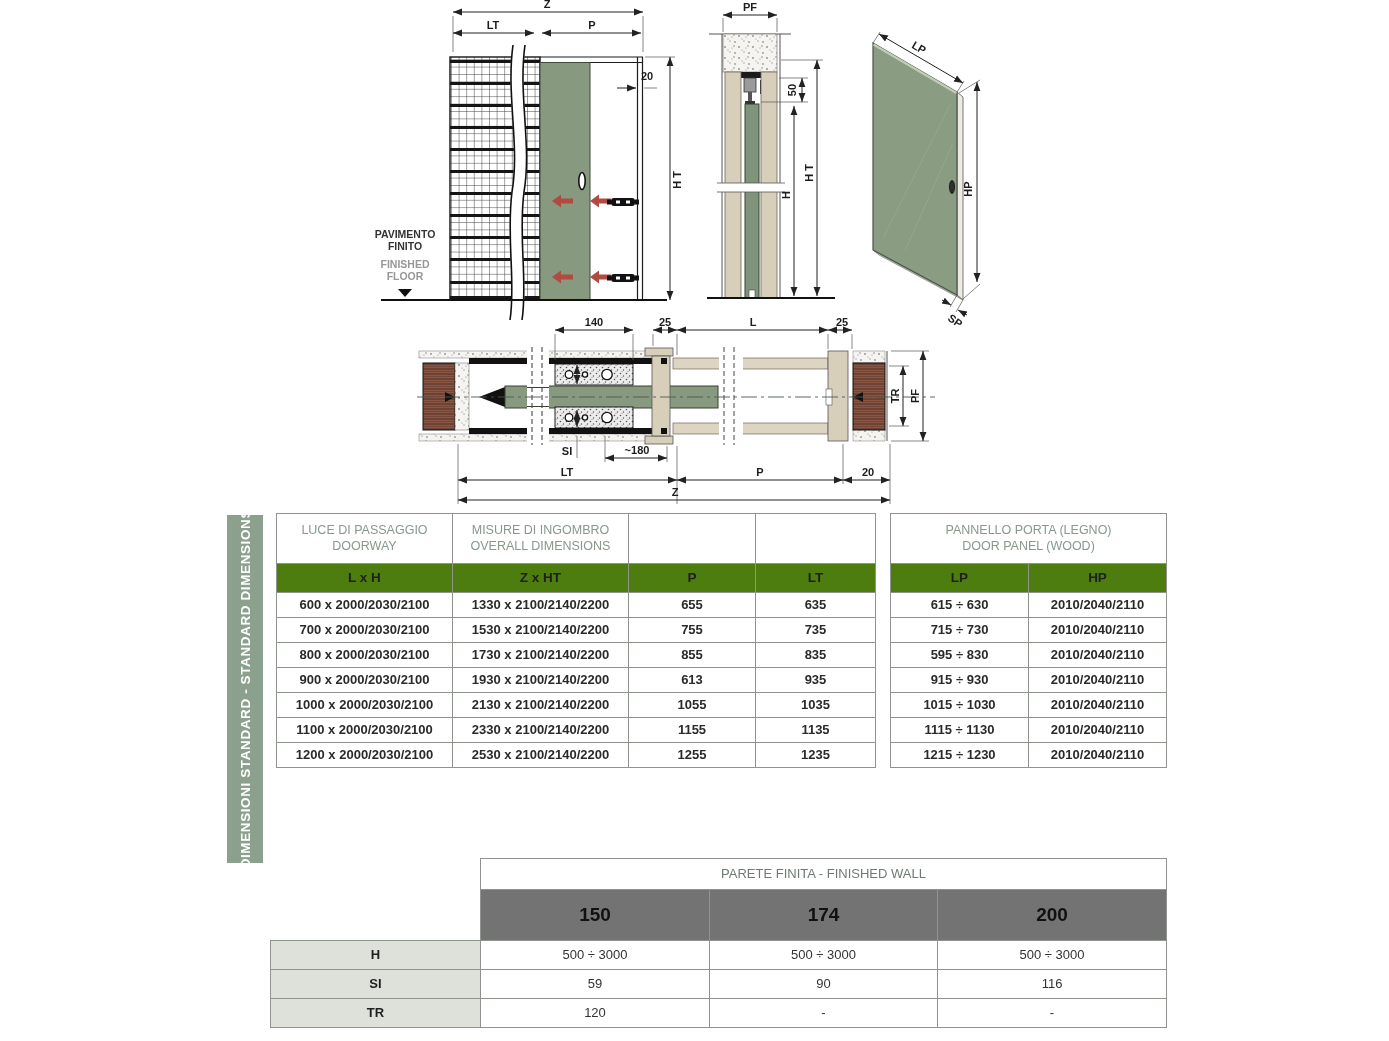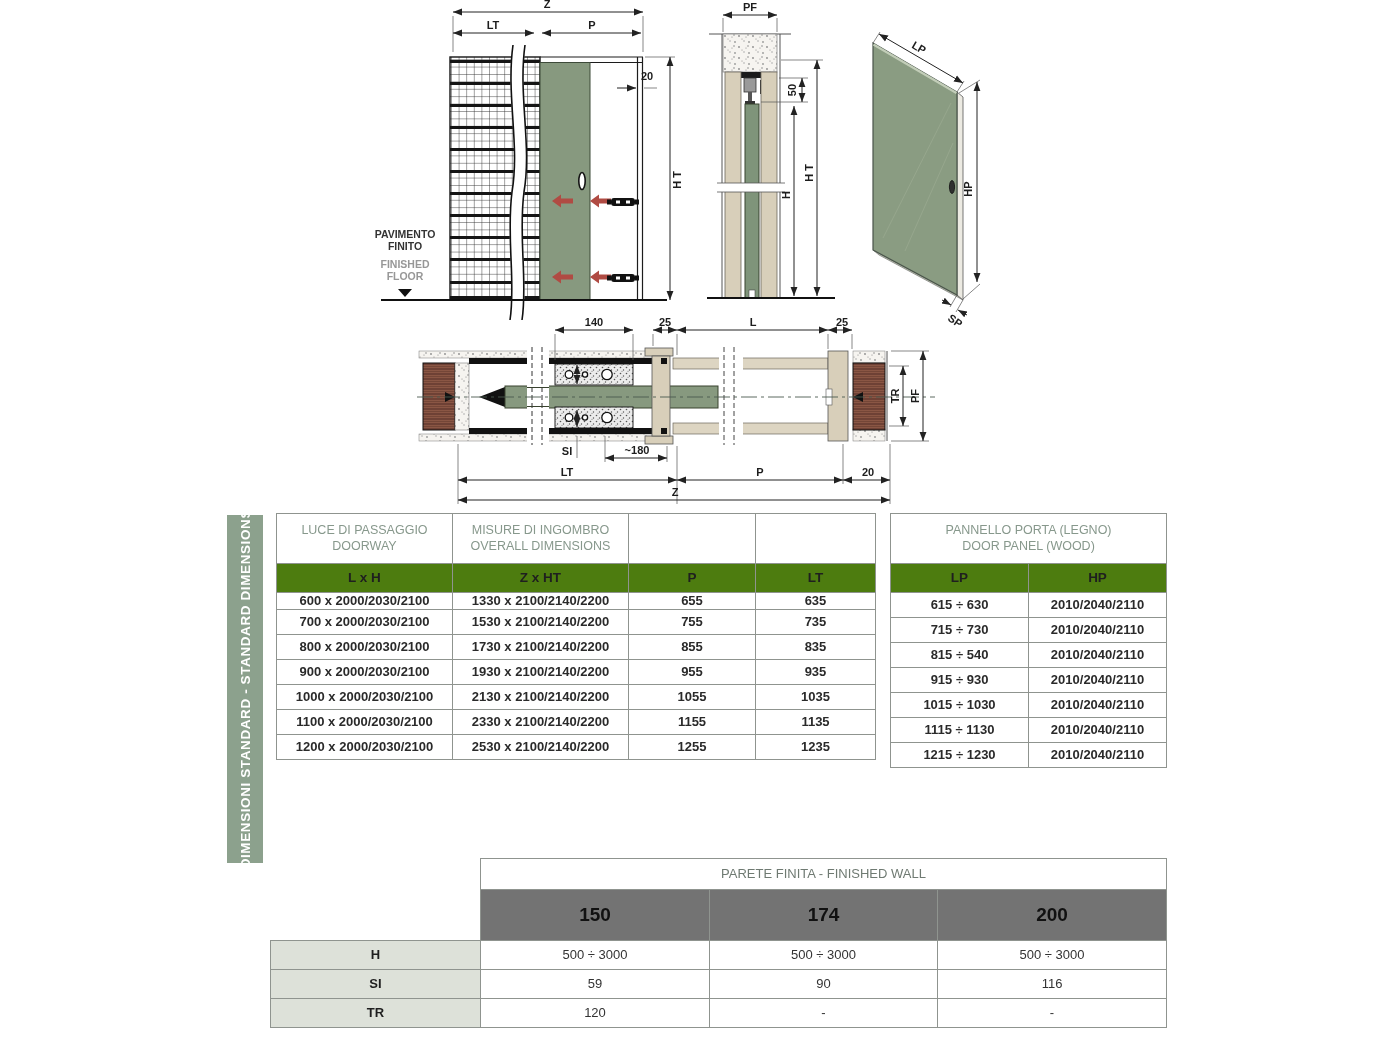--- a/index.html
+++ b/index.html
@@ -341,42 +341,42 @@
       </td>
       <td></td>
       <td></td>
     </tr>
     <tr style="height:29px">
       <td class="headcell">L x H</td>
       <td class="headcell">Z x HT</td>
       <td class="headcell">P</td>
       <td class="headcell">LT</td>
     </tr>
-    <tr style="height:17px">
+    <tr style="height:25px">
       <td class="datacell">600 x 2000/2030/2100</td>
       <td class="datacell">1330 x 2100/2140/2200</td>
       <td class="datacell">655</td>
       <td class="datacell">635</td>
     </tr>
     <tr style="height:25px">
       <td class="datacell">700 x 2000/2030/2100</td>
       <td class="datacell">1530 x 2100/2140/2200</td>
       <td class="datacell">755</td>
       <td class="datacell">735</td>
     </tr>
     <tr style="height:25px">
       <td class="datacell">800 x 2000/2030/2100</td>
       <td class="datacell">1730 x 2100/2140/2200</td>
       <td class="datacell">855</td>
       <td class="datacell">835</td>
     </tr>
     <tr style="height:25px">
       <td class="datacell">900 x 2000/2030/2100</td>
       <td class="datacell">1930 x 2100/2140/2200</td>
-      <td class="datacell">955</td>
+      <td class="datacell">613</td>
       <td class="datacell">935</td>
     </tr>
     <tr style="height:25px">
       <td class="datacell">1000 x 2000/2030/2100</td>
       <td class="datacell">2130 x 2100/2140/2200</td>
       <td class="datacell">1055</td>
       <td class="datacell">1035</td>
     </tr>
     <tr style="height:25px">
       <td class="datacell">1100 x 2000/2030/2100</td>
@@ -411,21 +411,21 @@
     </tr>
     <tr style="height:25px">
       <td class="datacell">615 ÷ 630</td>
       <td class="datacell">2010/2040/2110</td>
     </tr>
     <tr style="height:25px">
       <td class="datacell">715 ÷ 730</td>
       <td class="datacell">2010/2040/2110</td>
     </tr>
     <tr style="height:25px">
-      <td class="datacell">815 ÷ 540</td>
+      <td class="datacell">595 ÷ 830</td>
       <td class="datacell">2010/2040/2110</td>
     </tr>
     <tr style="height:25px">
       <td class="datacell">915 ÷ 930</td>
       <td class="datacell">2010/2040/2110</td>
     </tr>
     <tr style="height:25px">
       <td class="datacell">1015 ÷ 1030</td>
       <td class="datacell">2010/2040/2110</td>
     </tr>

